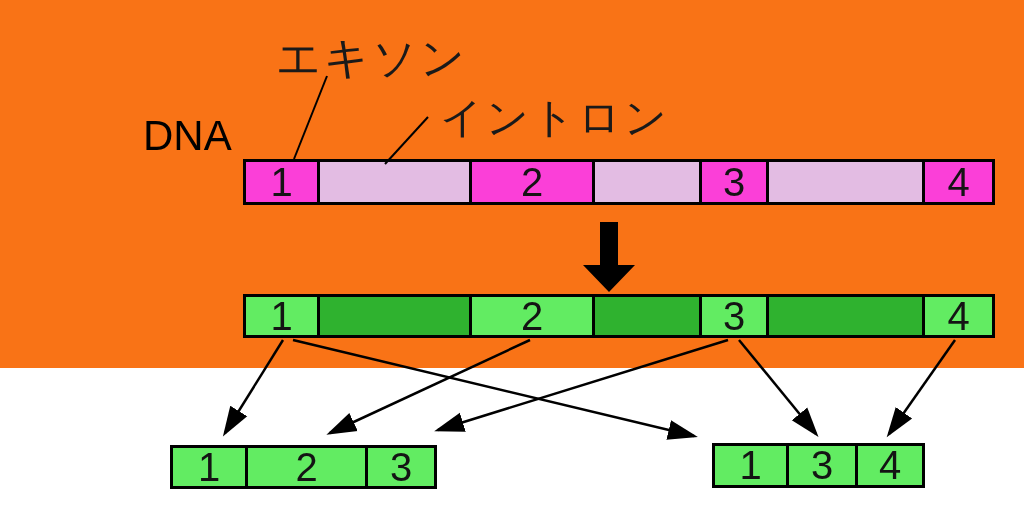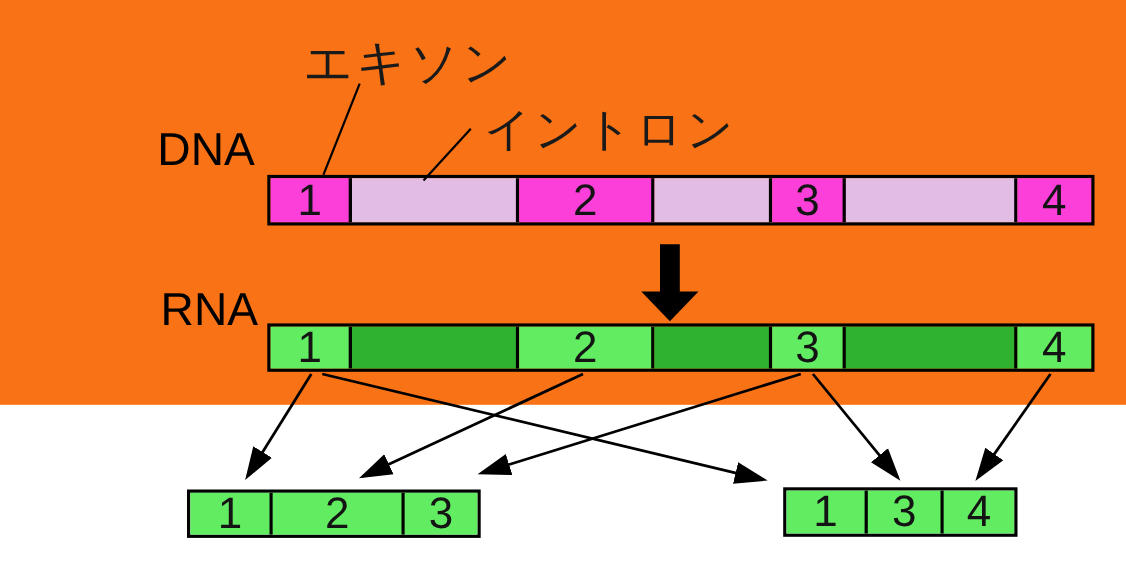--- a/index.html
+++ b/index.html
@@ -44,21 +44,20 @@
 </style>
 </head>
 <body>
 
 <div class="stage">
 
   <div class="jp-label" style="left:276px;top:36px;">エキソン</div>
   <div class="jp-label" style="left:428px;top:97px;font-size:42px;margin-left:12px;">イントロン</div>
 
   <div class="row-label" style="left:143px;top:115px;">DNA</div>
-  <div class="row-label" style="left:146px;top:260px;">RNA</div>
 
   <div class="bar" style="left:243px;top:159px;width:752px;height:46px;">
     <div class="seg mid dna-exon" style="width:74px;">
         <span>1</span>
       </div>
     <div class="seg mid dna-intron" style="width:152px;"></div>
     <div class="seg mid dna-exon" style="width:123px;">
         <span>2</span>
       </div>
     <div class="seg mid dna-intron" style="width:107px;"></div>

